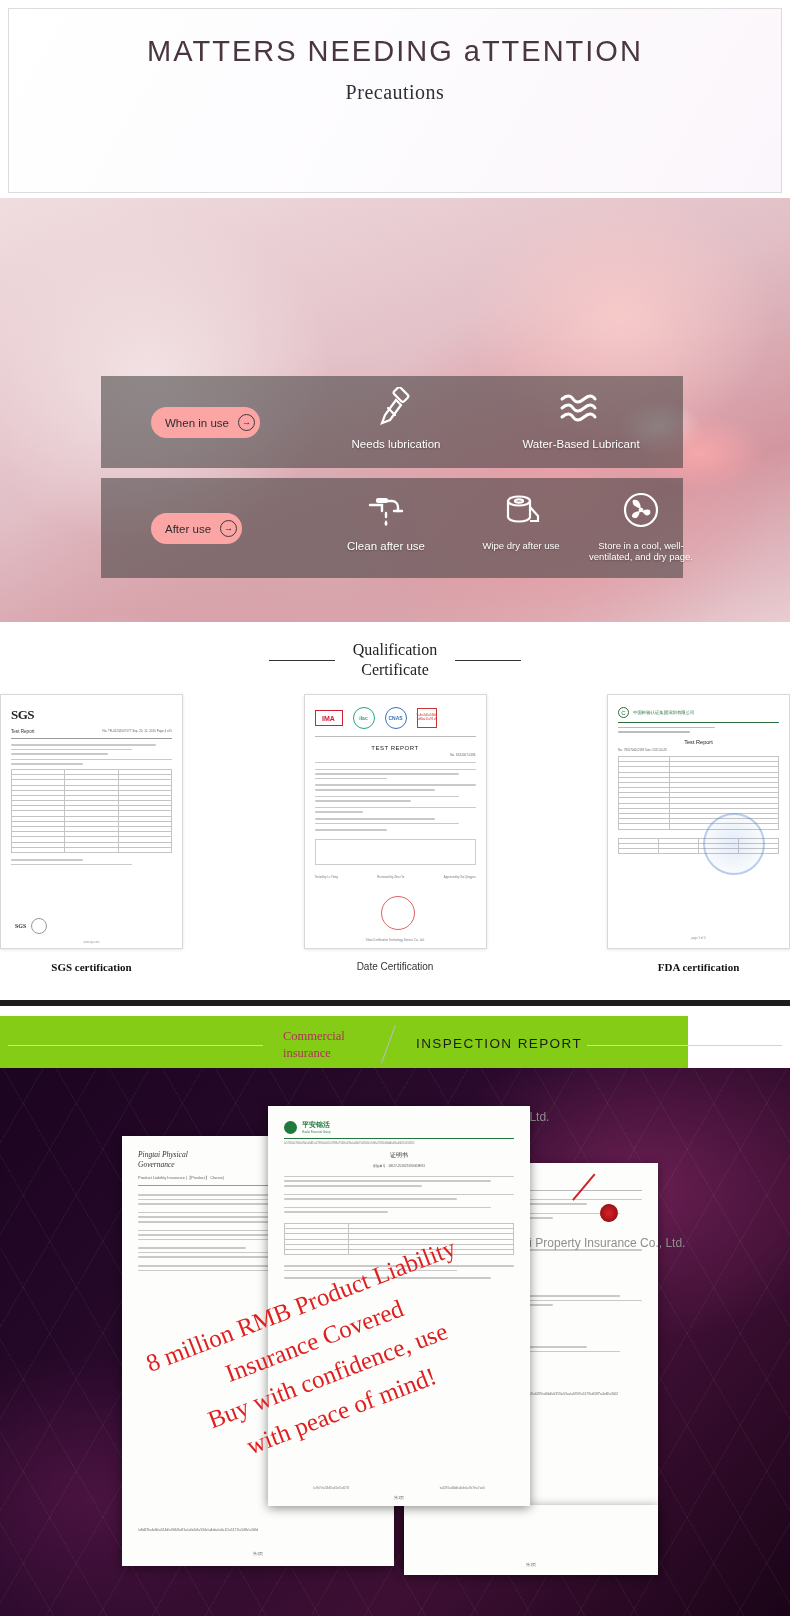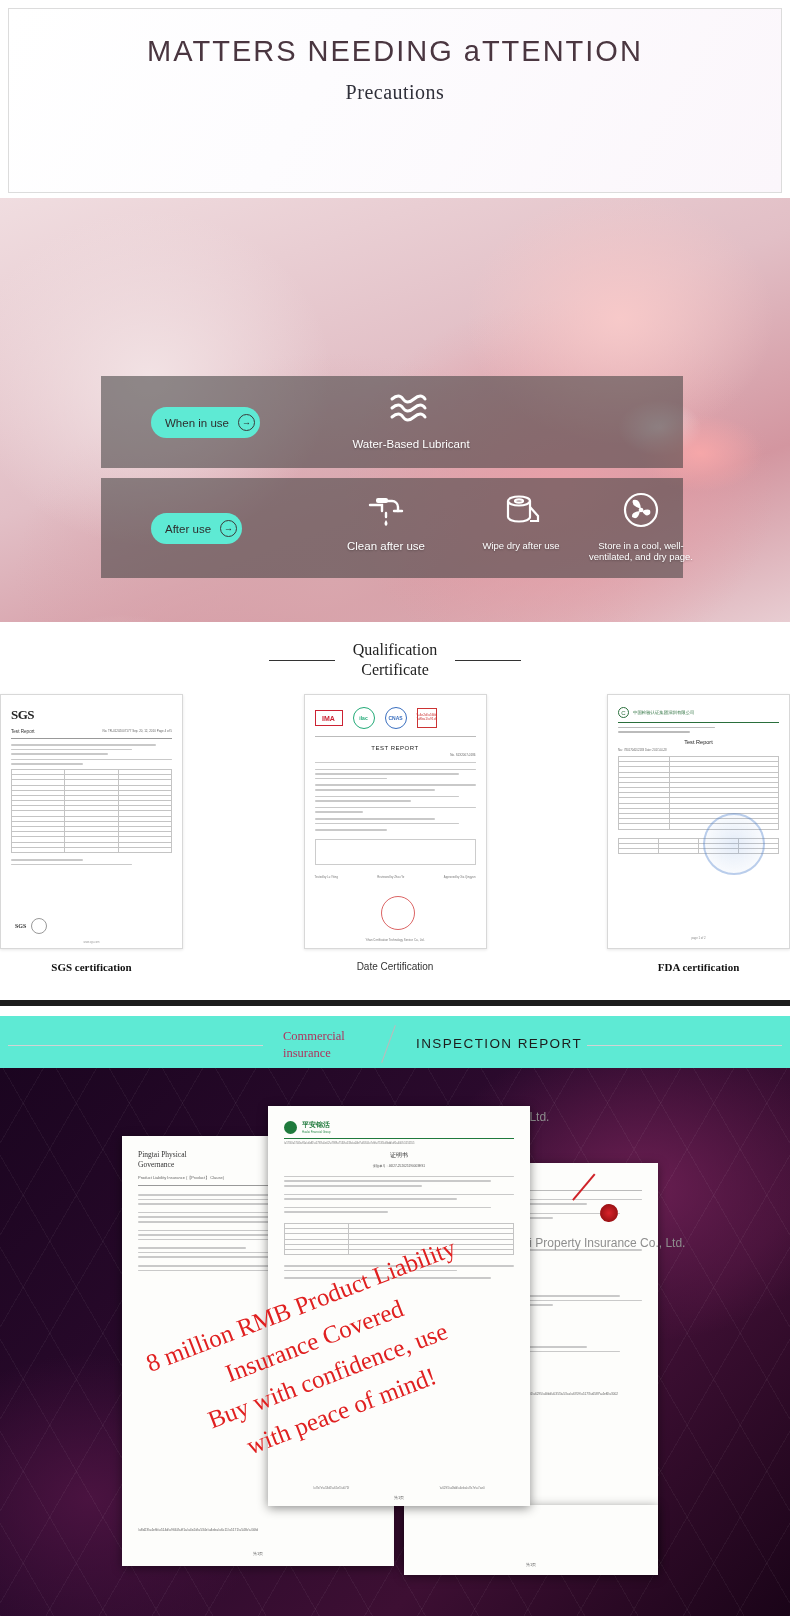--- a/index.html
+++ b/index.html
@@ -81,21 +81,21 @@
     width: 582px;
     background: rgba(60,60,60,0.55);
     color: #fff;
   }
   .band.b1 { top: 178px; height: 92px; }
   .band.b2 { top: 280px; height: 100px; }
 
   .pill {
     position: absolute;
     left: 50px;
-    background: #5eead4;
+    background: #fca5a5;
     border-radius: 16px;
     height: 31px;
     display: flex;
     align-items: center;
     padding: 0 5px 0 14px;
     gap: 9px;
     color: #2e2e2e;
     font-size: 11.5px;
     white-space: nowrap;
   }
@@ -199,22 +199,22 @@
   }
 
   
   .div-bar {
     position: absolute; left: 0; top: 1000px; width: 790px; height: 6px;
     background: #1d1d1d;
   }
 
   
   .insp-head {
-    position: absolute; left: 0; top: 1016px; width: 790px; height: 60px;
-    background: #5eead4;
+    position: absolute; left: 0; top: 1016px; width: 688px; height: 60px;
+    background: #84cc16;
   }
   .insp-rule { position: absolute; top: 29px; height: 1px; background: #d3d3d3; }
   .insp-rule.l { left: 8px; width: 255px; }
   .insp-rule.r { left: 587px; width: 195px; }
   .insp-left {
     position: absolute; left: 283px; top: 12px;
     font-size: 12.5px; color: #b0325c; line-height: 1.35;
     font-family: "Liberation Serif", serif;
   }
   .insp-slash {
@@ -308,20 +308,32 @@
     <div class="hero-bg"></div>
 
     <div class="band b1">
       <div class="pill">
         <span>When in use</span>
         <span class="arrow">
           <span>→</span>
         </span>
       </div>
       <div class="items">
+        <div class="item" style="width:170px">
+          <div class="ico">
+            <svg width="40" height="44" viewBox="0 0 40 44">
+              <g stroke="#fff" stroke-width="2.2" fill="none" stroke-linecap="round">
+                <rect x="18" y="3" width="14" height="9" rx="2" transform="rotate(45 25 7.5)"></rect>
+                <path d="M20 13 L9 28 L6 36 L14 33 L25 18 Z"></path>
+                <path d="M12 21 L19 28"></path>
+              </g>
+            </svg>
+          </div>
+          <div class="lbl">Needs lubrication</div>
+        </div>
         <div class="item" style="width:200px">
           <div class="ico">
             <svg width="46" height="36" viewBox="0 0 46 36">
               <g stroke="#fff" stroke-width="3" fill="none" stroke-linecap="round">
                 <path d="M4 8 q7 -6 11 0 t11 0 t11 0"></path>
                 <path d="M4 17 q7 -6 11 0 t11 0 t11 0"></path>
                 <path d="M4 26 q7 -6 11 0 t11 0 t11 0"></path>
               </g>
             </svg>
           </div>
@@ -655,21 +667,21 @@
     <div class="insp-slash"></div>
     <div class="insp-right">INSPECTION REPORT</div>
     <div class="insp-rule r"></div>
   </div>
 
   <div class="ins">
     <div class="ins-bg"></div>
     <div class="ins-grid"></div>
 
     <div class="ins-doc d1">
-      <div style="font-size:7.5px;color:#333;font-family:'Liberation Serif',serif;line-height:1.35;">
+      <div style="font-size:7.5px;color:#333;font-family:'Liberation Serif',serif;line-height:1.35;font-style:italic;">
         <span>Pingtai  Physical</span><br>
         <span>Governance</span>
       </div>
       <div style="font-size:4px;color:#666;margin-top:5px;">Product Liability Insurance (【Product】 Clause)</div>
       <div style="height:.7px;background:#999;margin:5px 0 8px;"></div>
       <div class="dl w100"></div>
         <div class="dl w90"></div>
         <div class="dl w75"></div>
       <div class="dl w100" style="margin-top:7px"></div>
         <div class="dl w90"></div>

